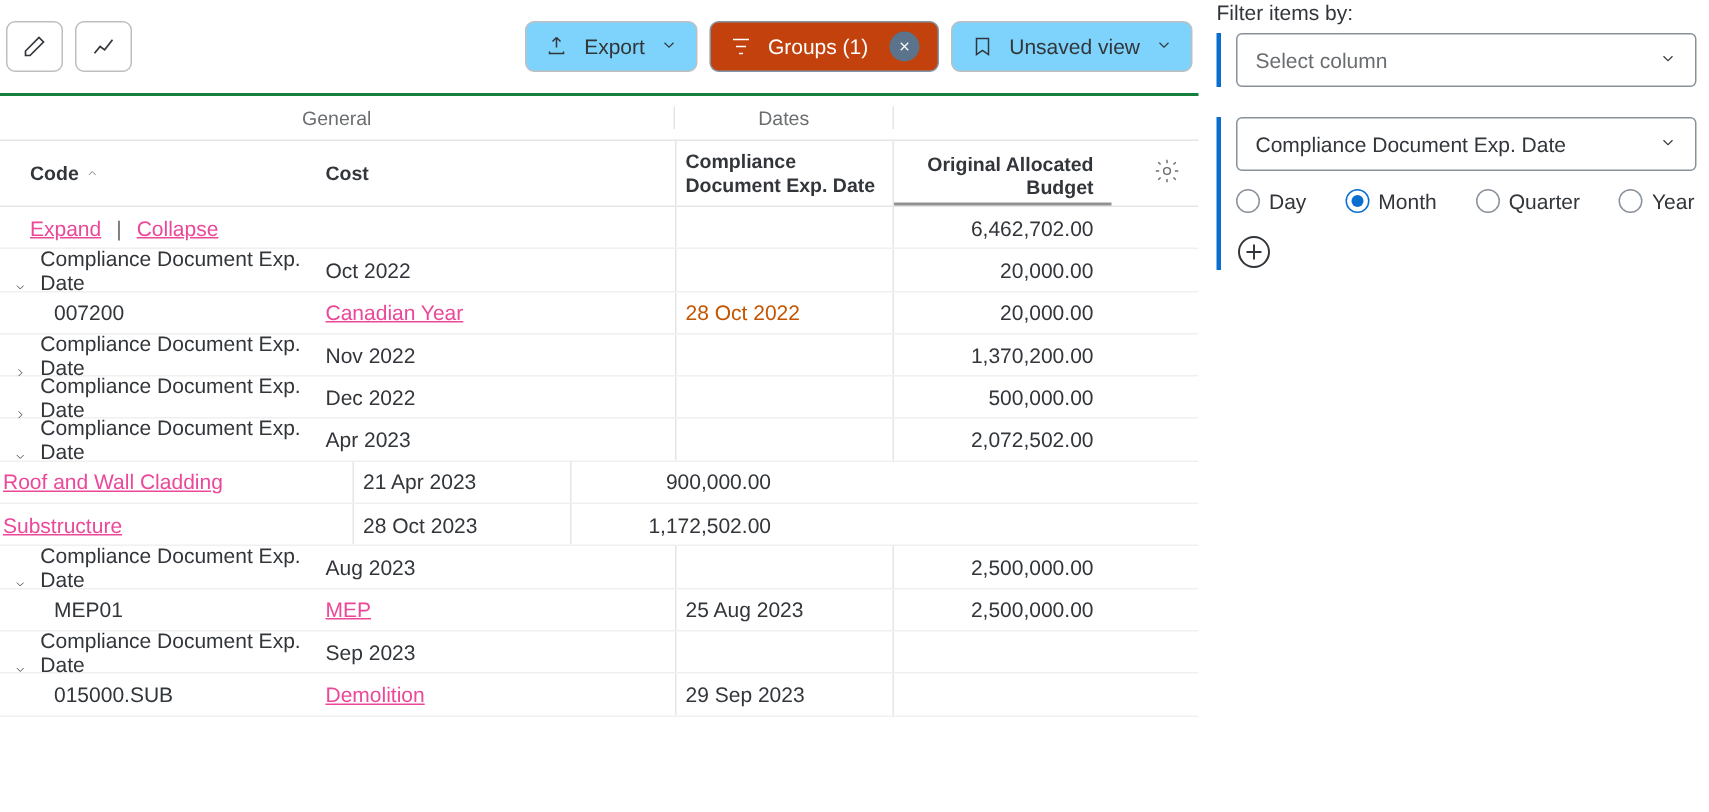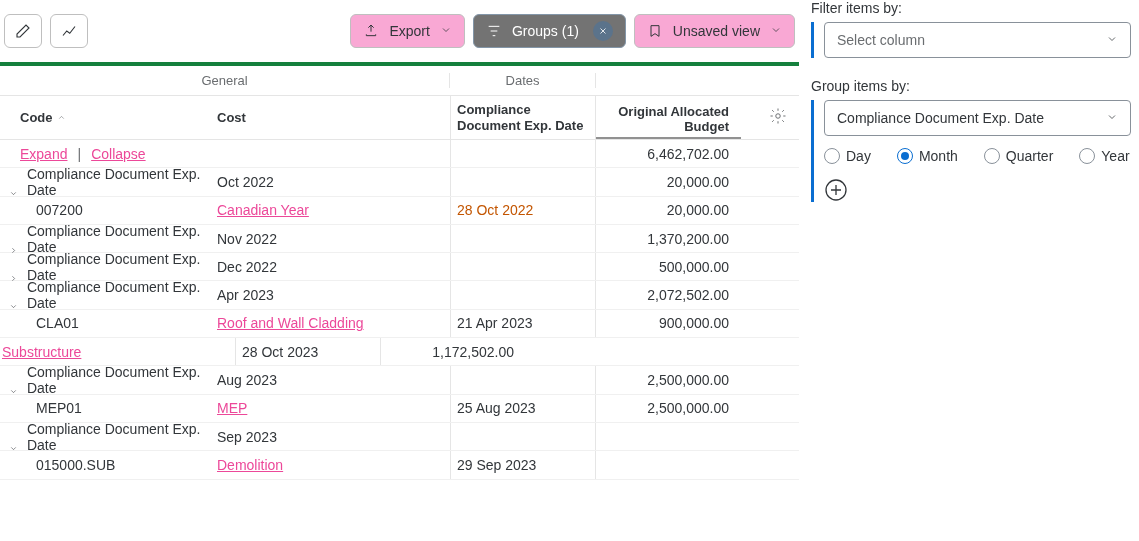--- a/index.html
+++ b/index.html
@@ -10,29 +10,29 @@
     
     .tabs { display: flex; gap: 28px; padding: 4px 4px 0 4px; border-bottom: 1px solid #d9d9d9; }
     .tab { padding: 6px 0 10px 0; font-weight: 600; color: #6a6d70; cursor: pointer; }
     .tab.active { color: #32363a; border-bottom: 3px solid #0a6ed1; margin-bottom: -1px; }
 
     
     .toolbar { display: flex; align-items: center; padding: 14px 4px; gap: 8px; }
     .spacer { flex: 1; }
     .icon-btn { width: 38px; height: 34px; border: 1px solid #bfbfbf; border-radius: 6px; background: #fff; display: flex; align-items: center; justify-content: center; cursor: pointer; }
     .icon-btn svg { width: 18px; height: 18px; stroke: #32363a; fill: none; stroke-width: 1.5; }
-    .btn { height: 34px; border: 1px solid #bfbfbf; border-radius: 6px; background: #f9a8d4; display: flex; align-items: center; padding: 0 12px; gap: 10px; cursor: pointer; }
+    .btn { height: 34px; border: 1px solid #bfbfbf; border-radius: 6px; background: #7dd3fc; display: flex; align-items: center; padding: 0 12px; gap: 10px; cursor: pointer; }
     .btn svg { width: 16px; height: 16px; stroke: #32363a; fill: none; stroke-width: 1.5; }
-    .btn.filled { background: #737373; border-color: #8396a8; color: #fff; }
+    .btn.filled { background: #c2410c; border-color: #8396a8; color: #fff; }
     .btn.filled svg { stroke: #fff; }
     .close-chip { width: 20px; height: 20px; border-radius: 50%; background: #5b738b; display: flex; align-items: center; justify-content: center; margin-left: 4px; }
     .close-chip svg { width: 10px; height: 10px; stroke: #fff; stroke-width: 2; }
 
     
-    .grid { flex: 1; overflow: hidden; border-top: 4px solid #15803d; }
+    .grid { flex: 1; overflow: hidden; border-top: 2px solid #15803d; }
     .super-header { display: flex; border-bottom: 1px solid #e5e5e5; height: 30px; align-items: center; color: #6a6d70; font-size: 13px; }
     .sh-gen { width: 450px; text-align: center; border-right: 1px solid #e5e5e5; }
     .sh-dates { width: 146px; text-align: center; border-right: 1px solid #e5e5e5; }
     .sh-rest { flex: 1; display:flex; justify-content:flex-end; padding-right:12px; }
 
     .header-row { display: flex; border-bottom: 1px solid #e5e5e5; height: 44px; align-items: center; font-weight: 600; font-size: 13px;}
     .col-code { width: 215px; padding-left: 20px; display:flex; align-items:flex-end; gap:4px;}
     .col-name { width: 235px; padding-left: 2px; }
     .col-date { width: 146px; padding: 0 6px; border-left:1px solid #e5e5e5; border-right:1px solid #e5e5e5; height:100%; display:flex; align-items:center; }
     .col-budget { width: 145px; text-align: right; padding-right: 12px; }
@@ -210,21 +210,20 @@
               </svg>
             </span>
             <span>Compliance Document Exp. Date</span>
           </div>
           <div class="col-name">Apr 2023</div>
           <div class="col-date"></div>
           <div class="col-budget">2,072,502.00</div>
           <div class="col-gear"></div>
         </div>
         <div class="row">
-          <div class="col-code indent1">CLA01</div>
           <div class="col-name"><span class="link">Roof and Wall Cladding</span></div>
           <div class="col-date ">21 Apr 2023</div>
           <div class="col-budget">900,000.00</div>
           <div class="col-gear"></div>
         </div>
         <div class="row">
           <div class="col-name"><span class="link">Substructure</span></div>
           <div class="col-date ">28 Oct 2023</div>
           <div class="col-budget">1,172,502.00</div>
           <div class="col-gear"></div>
@@ -281,21 +280,20 @@
     <div class="accent">
       <div class="select">
         <span>Select column</span>
         <span class="chevd"><svg viewBox="0 0 24 24">
               <path d="M6 9l6 6 6-6"></path>
             </svg></span>
       </div>
     </div>
   </div>
   <div class="side-block">
-    <div class="side-label">Group items by:</div>
     <div class="accent">
       <div class="select filled-txt">
         <span>Compliance Document Exp. Date</span>
         <span class="chevd"><svg viewBox="0 0 24 24">
               <path d="M6 9l6 6 6-6"></path>
             </svg></span>
       </div>
       <div class="radio-row" id="radios">
           <div class="radio">
             <span class="circ"></span>

